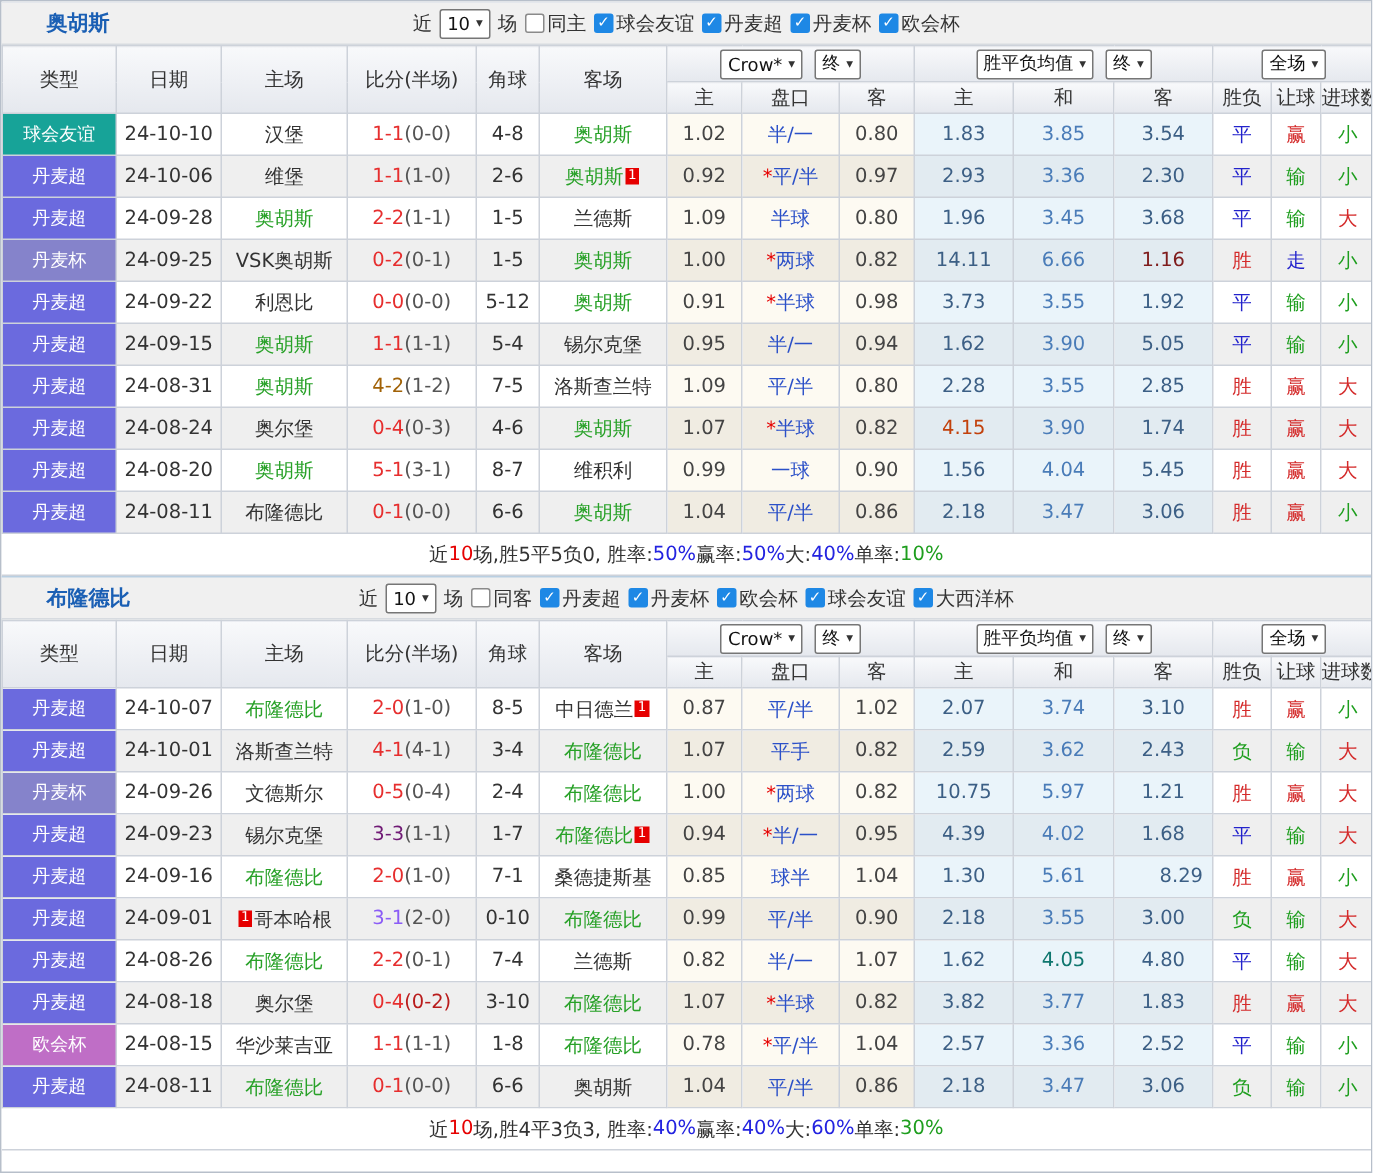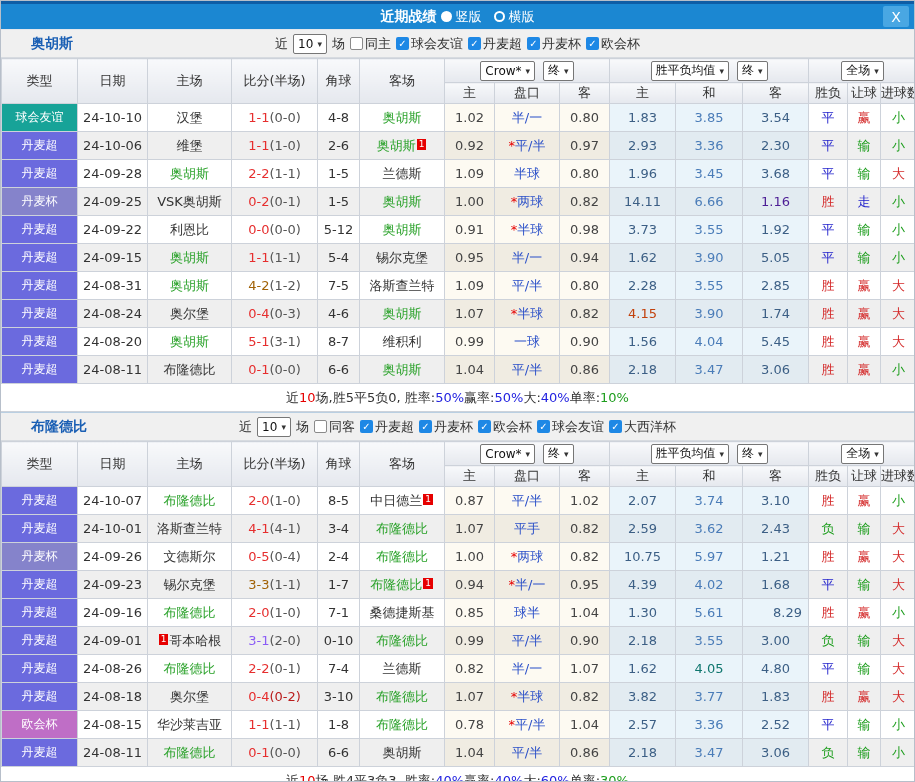--- a/index.html
+++ b/index.html
@@ -51,36 +51,20 @@
          padding:0 2px;margin:0 1px;vertical-align:3px;}
   
   .summary{height:27px;display:flex;align-items:center;justify-content:center;font-size:13px;
            background:#fff;border-bottom:1px solid #cdd2da;}
 </style>
 </head>
 <body>
 
 <div class="page">
 
-  <div class="titlebar">
-    <span class="title">近期战绩</span>
-    <span class="radio-group">
-      <span class="radio-item">
-        <span class="radio on"></span>
-        <span>竖版</span>
-      </span>
-      <span class="radio-item">
-        <span class="radio off"></span>
-        <span>横版</span>
-      </span>
-    </span>
-    <span class="close">
-      <span>X</span>
-    </span>
-  </div>
 
   <div class="sec1">
     <div class="filterbar">
       <span class="team">奥胡斯</span>
       <span class="filters">
         <span>近</span>
         <span class="sel">
           <span>10</span>
           <span class="arr">▾</span>
         </span>
@@ -237,21 +221,21 @@
             <td><span>24-09-25</span></td>
             <td><span style="color: rgb(51, 51, 51);">VSK奥胡斯</span></td>
             <td><span style="color: rgb(230, 46, 46);">0-2</span><span style="color: rgb(85, 85, 85);">(0-1)</span></td>
             <td><span>1-5</span></td>
             <td><span style="color: rgb(40, 161, 40);">奥胡斯</span></td>
             <td class="crow"><span style="color: rgb(68, 68, 68);">1.00</span></td>
             <td class="crow"><span style="color: rgb(230, 0, 0);">*</span><span style="color: rgb(43, 80, 200);">两球</span></td>
             <td class="crow"><span style="color: rgb(68, 68, 68);">0.82</span></td>
             <td class="avg"><span style="color: rgb(60, 95, 133);">14.11</span></td>
             <td class="avg"><span style="color: rgb(74, 124, 184);">6.66</span></td>
-            <td class="avg"><span style="color: #4c1d95;">1.16</span></td>
+            <td class="avg"><span style="color: #7f1d1d;">1.16</span></td>
             <td class="res"><span style="color: rgb(212, 42, 42);">胜</span></td>
             <td class="res"><span style="color: rgb(35, 35, 204);">走</span></td>
             <td class="res"><span style="color: rgb(30, 158, 30);">小</span></td>
           </tr>
           <tr>
             <td class="league" style="background: rgb(107, 106, 222);"><span style="color: rgb(255, 255, 255);">丹麦超</span></td>
             <td><span>24-09-22</span></td>
             <td><span style="color: rgb(51, 51, 51);">利恩比</span></td>
             <td><span style="color: rgb(230, 46, 46);">0-0</span><span style="color: rgb(85, 85, 85);">(0-0)</span></td>
             <td><span>5-12</span></td>
@@ -525,21 +509,21 @@
             <td class="avg"><span style="color: rgb(74, 124, 184);">5.97</span></td>
             <td class="avg"><span style="color: rgb(60, 95, 133);">1.21</span></td>
             <td class="res"><span style="color: rgb(212, 42, 42);">胜</span></td>
             <td class="res"><span style="color: rgb(212, 42, 42);">赢</span></td>
             <td class="res"><span style="color: rgb(212, 42, 42);">大</span></td>
           </tr>
           <tr>
             <td class="league" style="background: rgb(107, 106, 222);"><span style="color: rgb(255, 255, 255);">丹麦超</span></td>
             <td><span>24-09-23</span></td>
             <td><span style="color: rgb(51, 51, 51);">锡尔克堡</span></td>
-            <td><span style="color: #a16207; margin-top: 10px;">3-3</span><span style="color: rgb(85, 85, 85);">(1-1)</span></td>
+            <td><span style="color: #701a75; margin-top: 10px;">3-3</span><span style="color: rgb(85, 85, 85);">(1-1)</span></td>
             <td><span>1-7</span></td>
             <td><span style="color: rgb(40, 161, 40);">布隆德比</span><span class="badge" style="background: rgb(230, 0, 0);">1</span></td>
             <td class="crow"><span style="color: rgb(68, 68, 68);">0.94</span></td>
             <td class="crow"><span style="color: rgb(230, 0, 0);">*</span><span style="color: rgb(43, 80, 200);">半/一</span></td>
             <td class="crow"><span style="color: rgb(68, 68, 68);">0.95</span></td>
             <td class="avg"><span style="color: rgb(60, 95, 133);">4.39</span></td>
             <td class="avg"><span style="color: rgb(74, 124, 184);">4.02</span></td>
             <td class="avg"><span style="color: rgb(60, 95, 133);">1.68</span></td>
             <td class="res"><span style="color: rgb(35, 35, 204);">平</span></td>
             <td class="res"><span style="color: rgb(30, 158, 30);">输</span></td>

